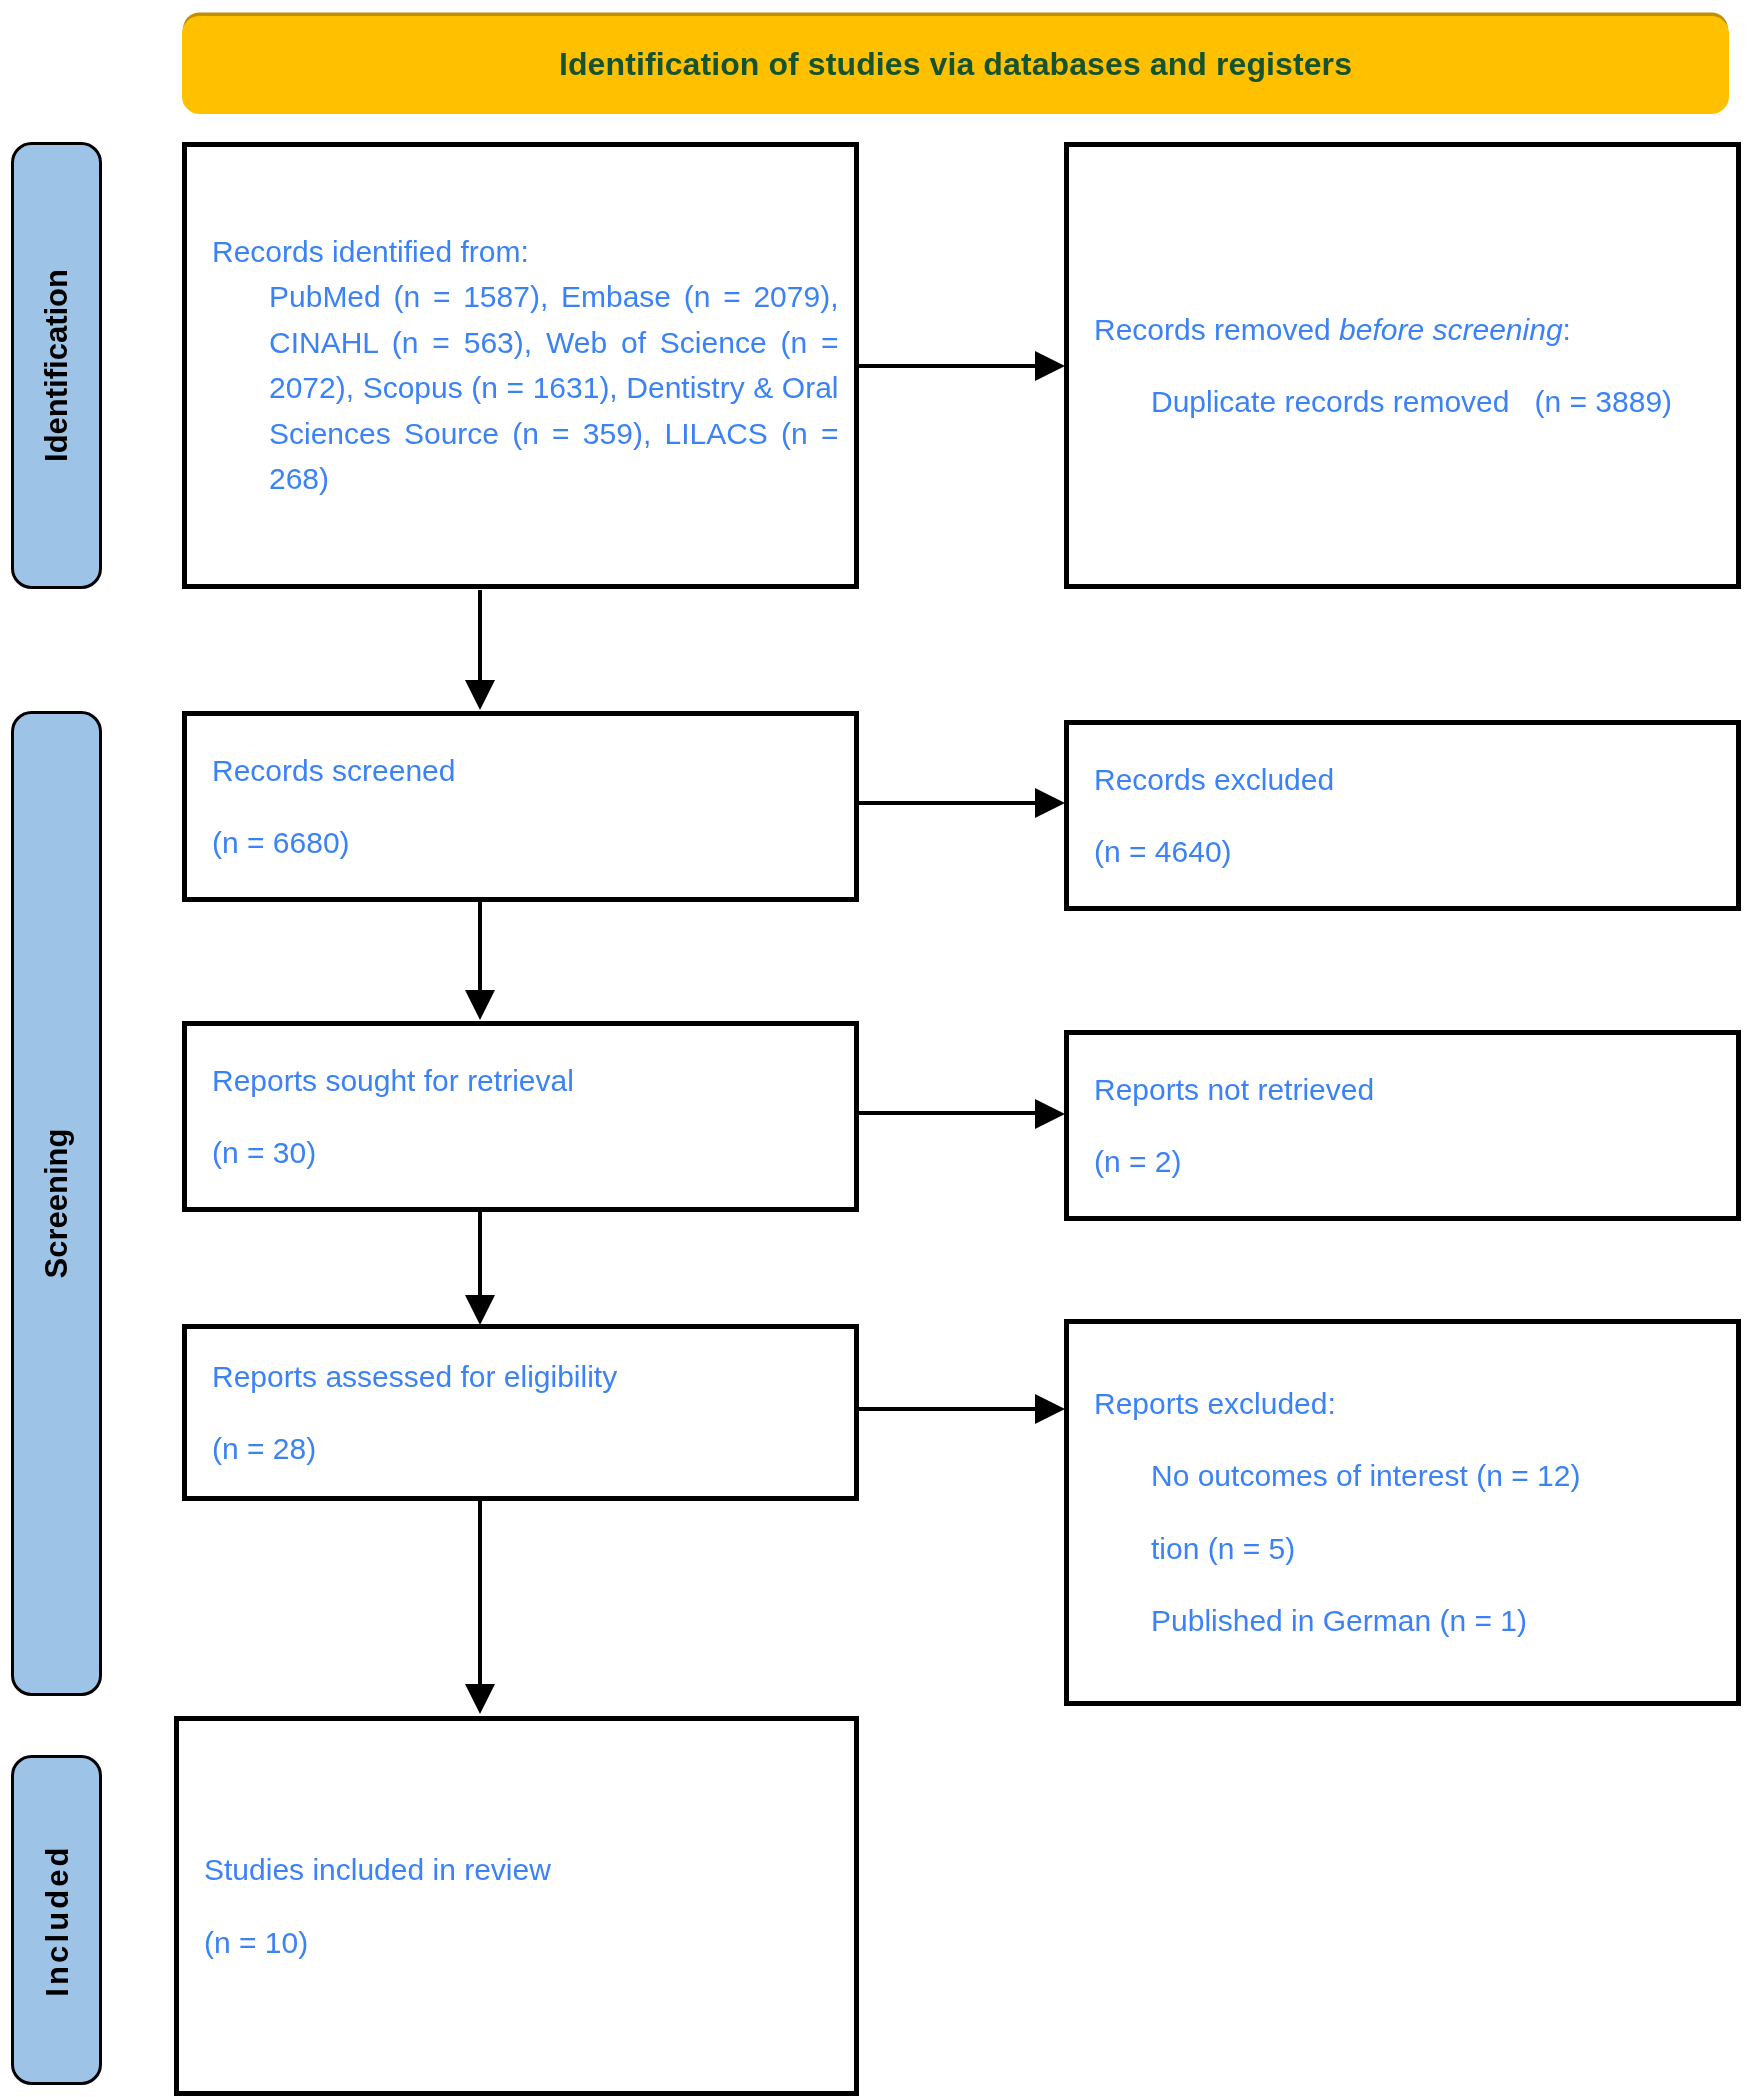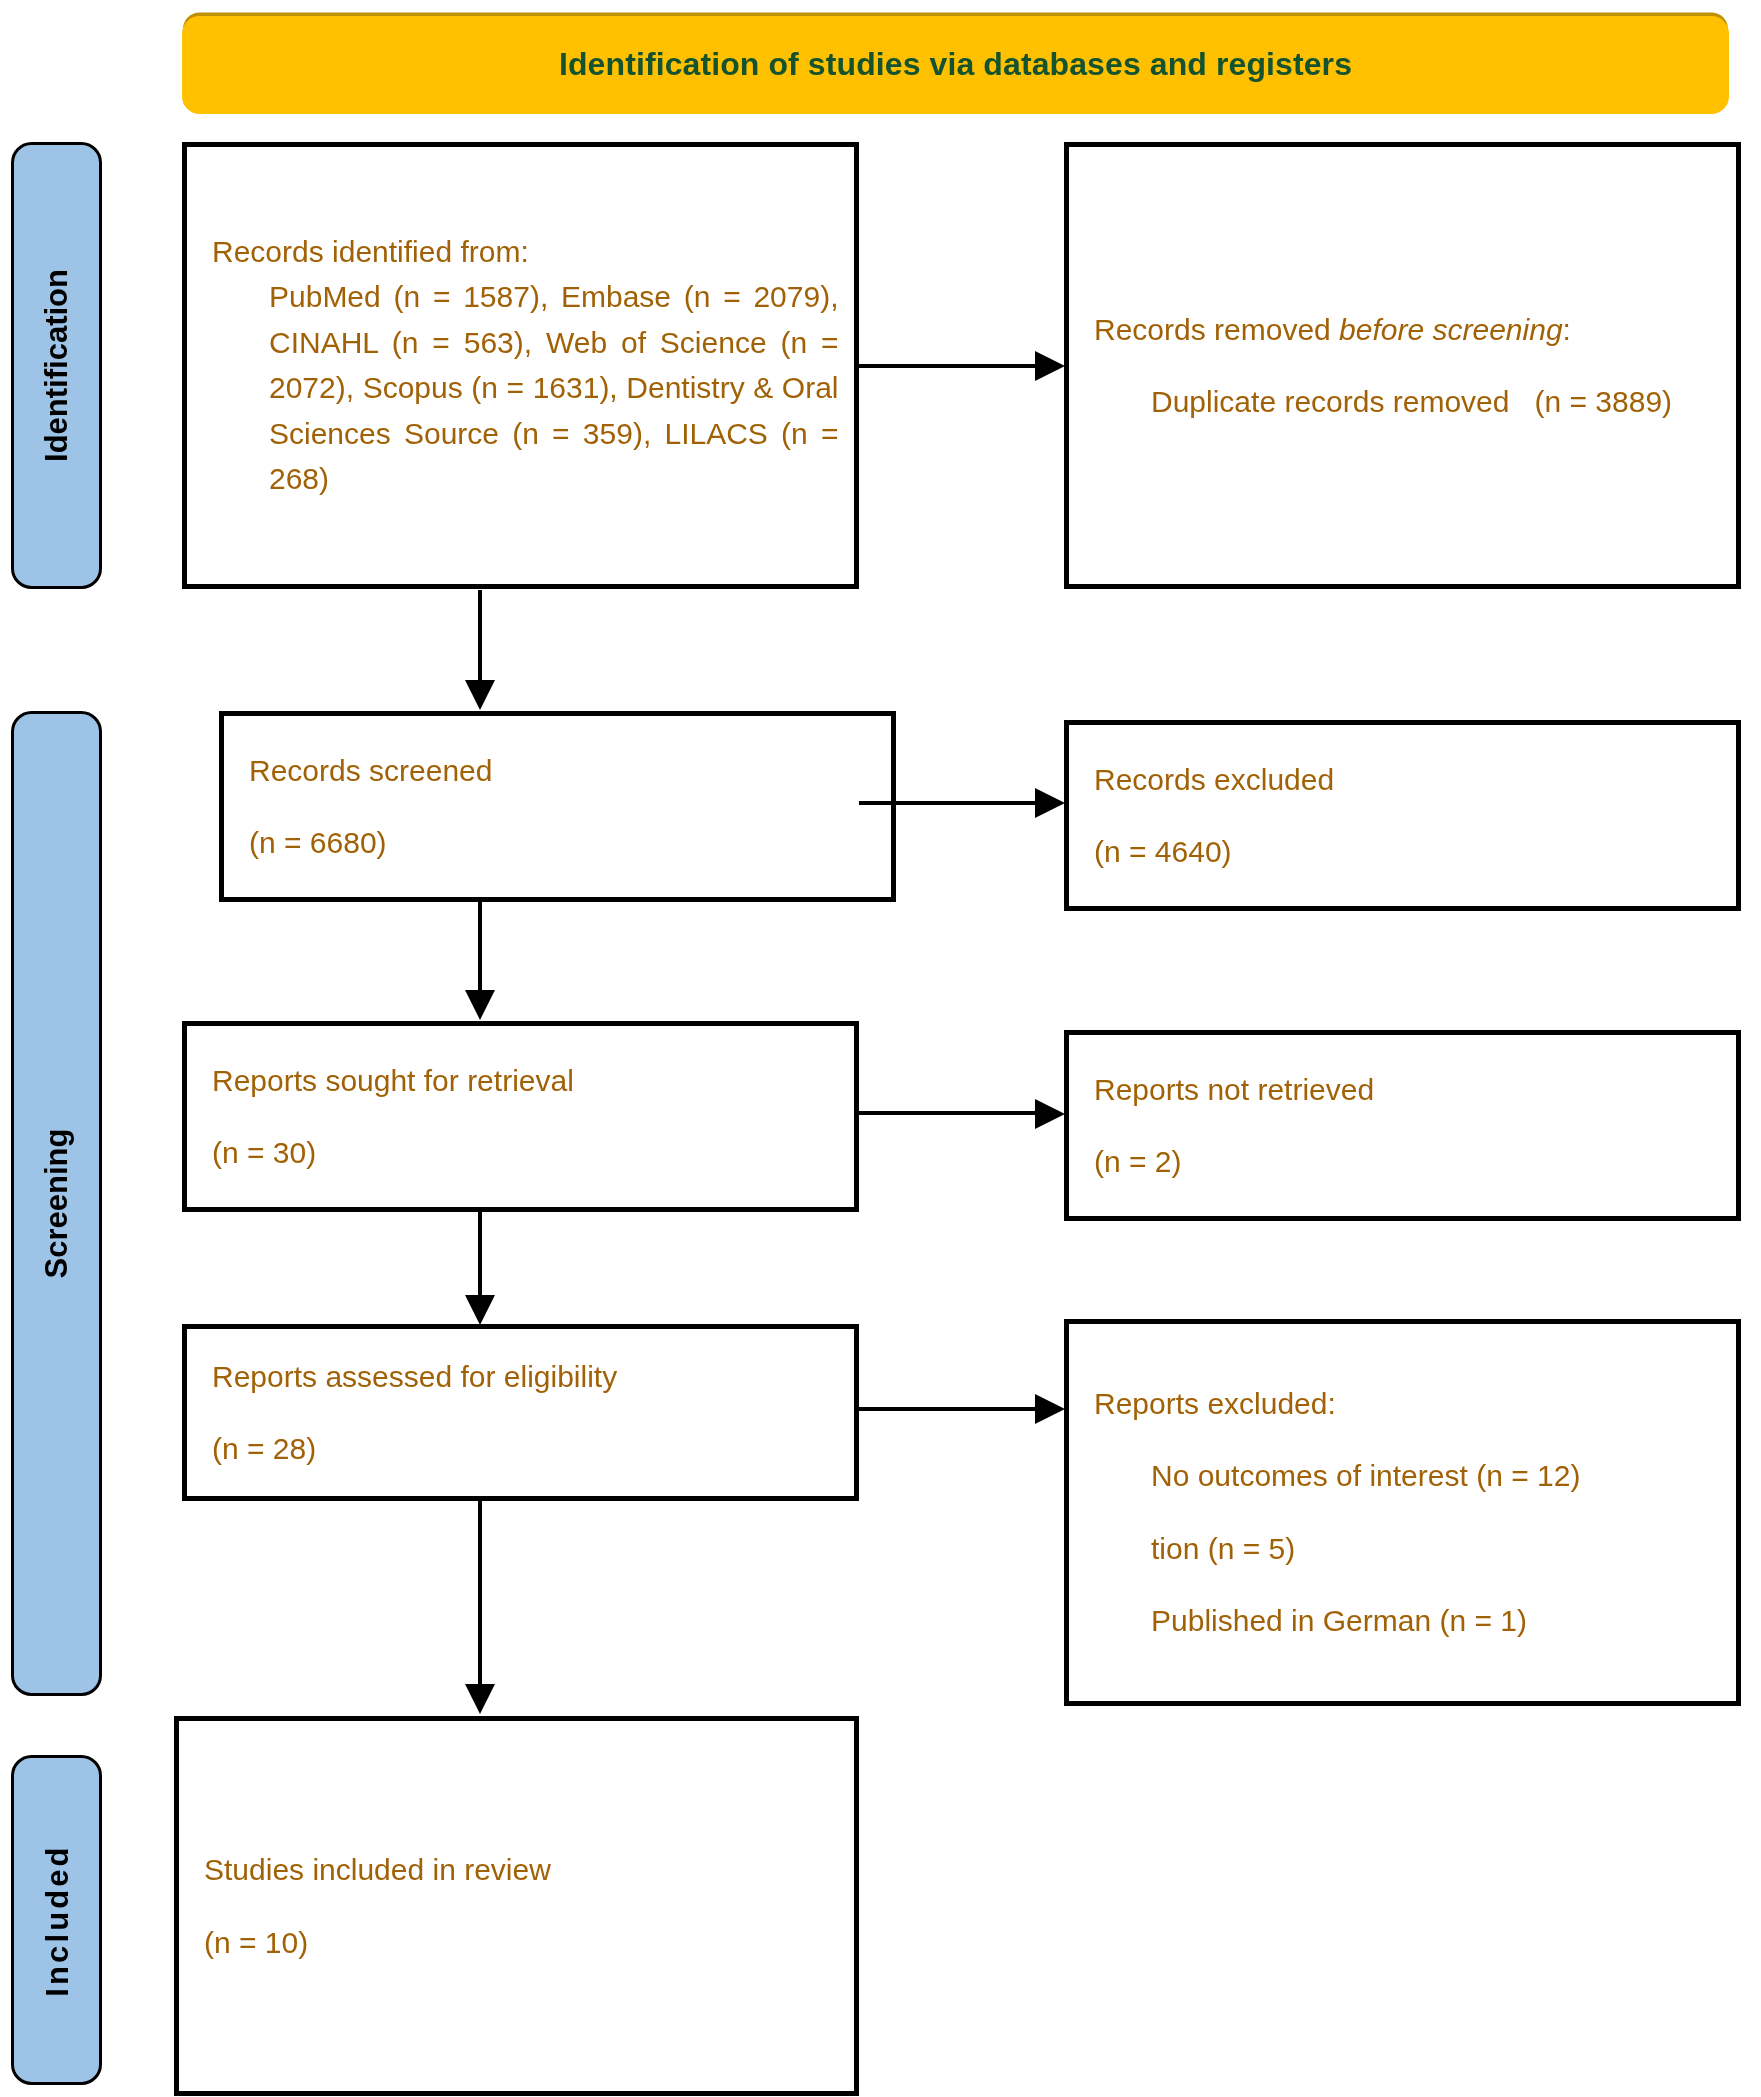--- a/index.html
+++ b/index.html
@@ -95,21 +95,21 @@
   }
   .box-inner {
     position: absolute;
     left: 25px;
     right: 15.5px;
     top: 50%;
     transform: translateY(-50%);
   }
   .line {
     font-size: 30px;
-    color: #a16207;
+    color: #3b82f6;
     line-height: 1.52;
     white-space: pre-wrap;
   }
   .line.indent {
     padding-left: 57px;
     text-align: justify;
     text-align-last: left;
   }
   .line.indent-plain {
     padding-left: 57px;
@@ -117,21 +117,21 @@
   .line em {
     font-style: italic;
   }
   .gap {
     height: 27px;
   }
 
   
   #box-identified     { left: 182px;  top: 142px;  width: 677px; height: 447px; }
   #box-removed        { left: 1064px; top: 142px;  width: 677px; height: 447px; }
-  #box-screened       { left: 182px;  top: 711px; width: 677px; height: 191px; margin-left: 37px; }
+  #box-screened       { left: 182px;  top: 711px; width: 677px; height: 191px; }
   #box-excluded       { left: 1064px; top: 720px; width: 677px; height: 191px; }
   #box-sought         { left: 182px;  top: 1021px; width: 677px; height: 191px; }
   #box-notretrieved   { left: 1064px; top: 1030px; width: 677px; height: 191px; }
   #box-assessed       { left: 182px;  top: 1324px; width: 677px; height: 177px; }
   #box-repexcluded    { left: 1064px; top: 1319px; width: 677px; height: 387px; }
   #box-included       { left: 174px;  top: 1716px; width: 685px; height: 380px; }
 
   #box-identified .box-inner,
   #box-removed .box-inner,
   #box-repexcluded .box-inner { top: 50%; }

